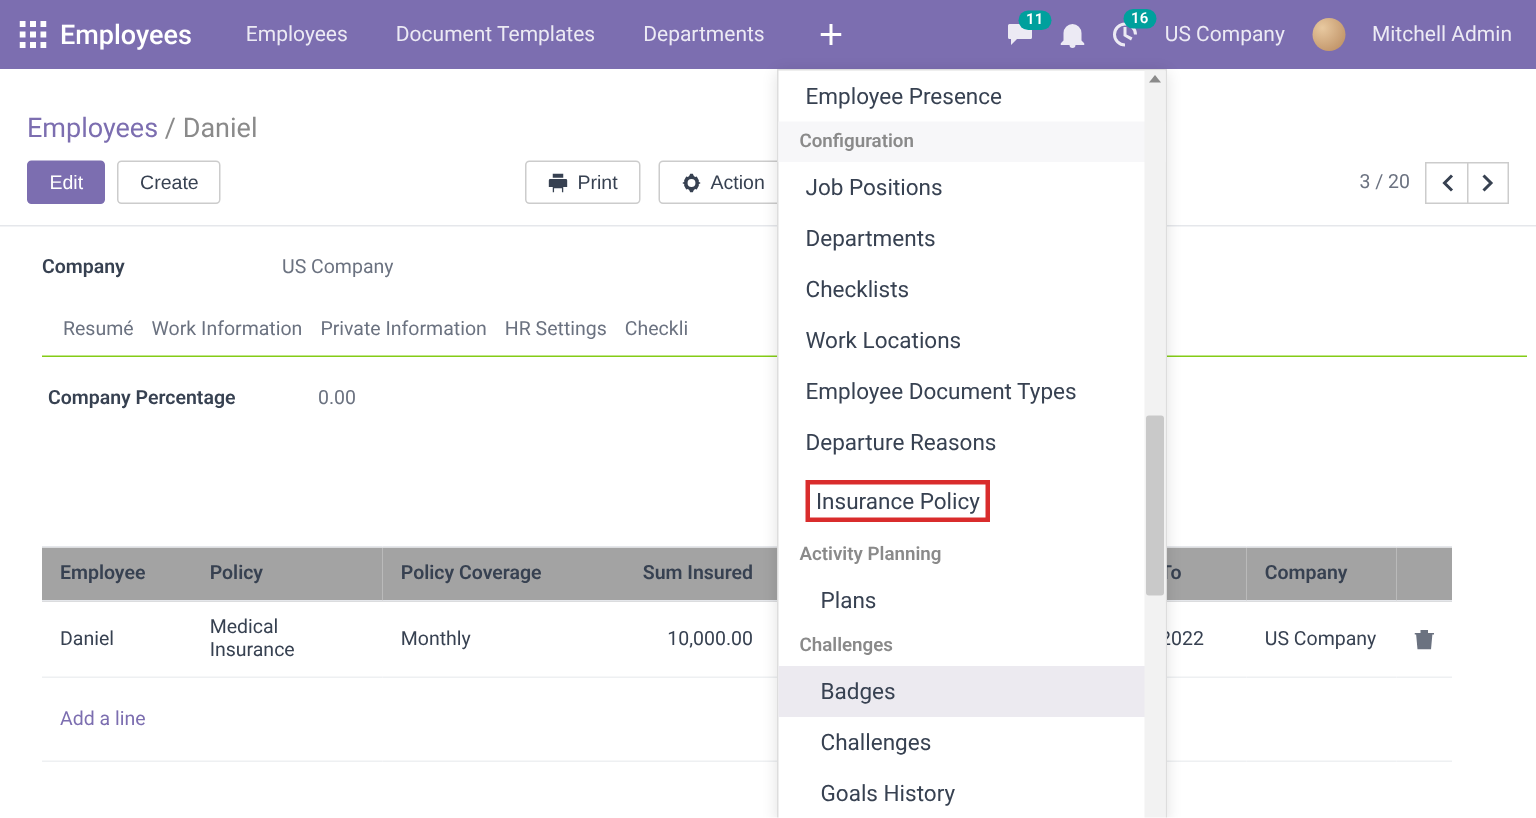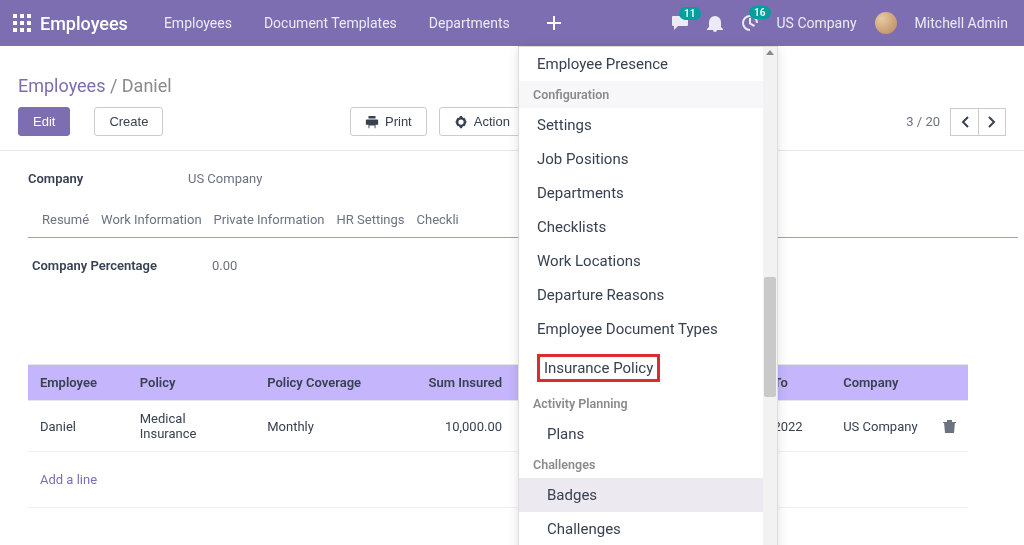--- a/index.html
+++ b/index.html
@@ -21,21 +21,21 @@
   .username { color: #eceaf4; font-size: 14px; }
 
   
   .subhead { padding: 29px 18px 10px 18px; display:flex; align-items:center; justify-content:space-between; border-bottom: 1px solid transparent; }
   .breadcrumb { font-size: 18px; color: #7c6eb0; }
   .breadcrumb .sep, .breadcrumb .cur { color: #8a8a8a; }
   .toolbar-row { display:flex; align-items:center; justify-content:space-between; padding: 0 18px 14px 18px; }
   .btns { display:flex; gap:8px; }
   .btn { border: 1px solid #ccc; background:#fff; color:#374151; padding: 6px 14px; border-radius:3px; font-size:13px; cursor:pointer; display:inline-flex; align-items:center; gap:6px; }
   .btn-primary { background:#7c6eb0; color:#fff; border-color:#7c6eb0; }
-  .btn-sec { margin-left: 16px; }
+  .btn-sec { margin-left: 0; }
   .toolbar-center { display:flex; gap:12px; position:absolute; left: 350px; }
   .pager { display:flex; align-items:center; gap:10px; }
   .pager-text { color:#6b7280; font-size:13px; }
   .pager-btn { border:1px solid #ccc; background:#fff; width:28px; height:28px; display:flex; align-items:center; justify-content:center; cursor:pointer; }
   .pager-group { display:flex; }
   .pager-group .pager-btn:first-child { border-right:none; }
 
   
   .content { position: relative; margin: 0; border-top:1px solid #e5e7eb; }
   .scroll-area { height: 390px; overflow-y: scroll; }
@@ -46,21 +46,21 @@
 
   .tabs { display:flex; gap:12px; border-bottom:1px solid #84cc16; padding: 0 0 10px 14px; margin: 8px 0 0 0; }
   .tabs span { color:#6b7280; font-size:13px; cursor:pointer; }
 
   .form-row { display:flex; align-items:flex-start; padding: 20px 0 10px 4px; }
   .form-label { width: 180px; font-weight:600; }
   .form-value { width: 120px; color:#6b7280; }
   .side-block { margin-left: 190px; color:#374151; line-height:1.5; }
 
   table.grid { width: 940px; border-collapse: collapse; margin: 18px 0 0 0; }
-  table.grid th { background:#c4b5fd; color:#374151; font-weight:600; text-align:left; padding:10px 12px; border-top:1px solid #e5e7eb; border-bottom:1px solid #e5e7eb; font-size:13px; }
+  table.grid th { background:#a3a3a3; color:#374151; font-weight:600; text-align:left; padding:10px 12px; border-top:1px solid #e5e7eb; border-bottom:1px solid #e5e7eb; font-size:13px; }
   table.grid td { padding:10px 12px; border-bottom:1px solid #eef0f2; font-size:13px; color:#374151; }
   table.grid td.num { text-align:right; }
   .addline { color:#7c6eb0; padding:10px 12px; cursor:pointer; display:inline-block; }
 
   
   .dropdown { position:absolute; top:46px; left:518px; width:260px; background:#fff; border:1px solid #ddd; box-shadow: 0 2px 10px rgba(0,0,0,0.12); z-index:50; }
   .dropdown .item { padding: 8px 18px; color:#374151; font-size:15px; cursor:pointer; }
   .dropdown .item.hover { background:#eceaf0; }
   .dropdown .section { padding: 6px 14px; color:#8a8a8a; font-size:12.5px; font-weight:600; background:#f7f7f9; }
   .dropdown .sub { padding-left: 28px; }
@@ -230,27 +230,26 @@
       </tbody>
     </table>
 
    </div>
   </div>
 </div>
 
 <div class="dropdown">
   <div class="item">Employee Presence</div>
   <div class="section">Configuration</div>
-  <div class="item">Settings</div>
   <div class="item">Job Positions</div>
   <div class="item">Departments</div>
   <div class="item">Checklists</div>
   <div class="item">Work Locations</div>
+  <div class="item">Employee Document Types</div>
   <div class="item">Departure Reasons</div>
-  <div class="item">Employee Document Types</div>
   <div class="item"><span class="hl">Insurance Policy</span></div>
   <div class="section" style="background:transparent;">Activity Planning</div>
   <div class="item sub">Plans</div>
   <div class="section" style="background:transparent;">Challenges</div>
   <div class="item sub hover">Badges</div>
   <div class="item sub">Challenges</div>
   <div class="item sub">Goals History</div>
   <div class="dropdown-scroll">
     <svg width="10" height="8" viewBox="0 0 10 8" style="position:absolute;top:2px;left:2px">
         <path d="M5 1l4 5H1z" fill="#8a8a8a"></path>

